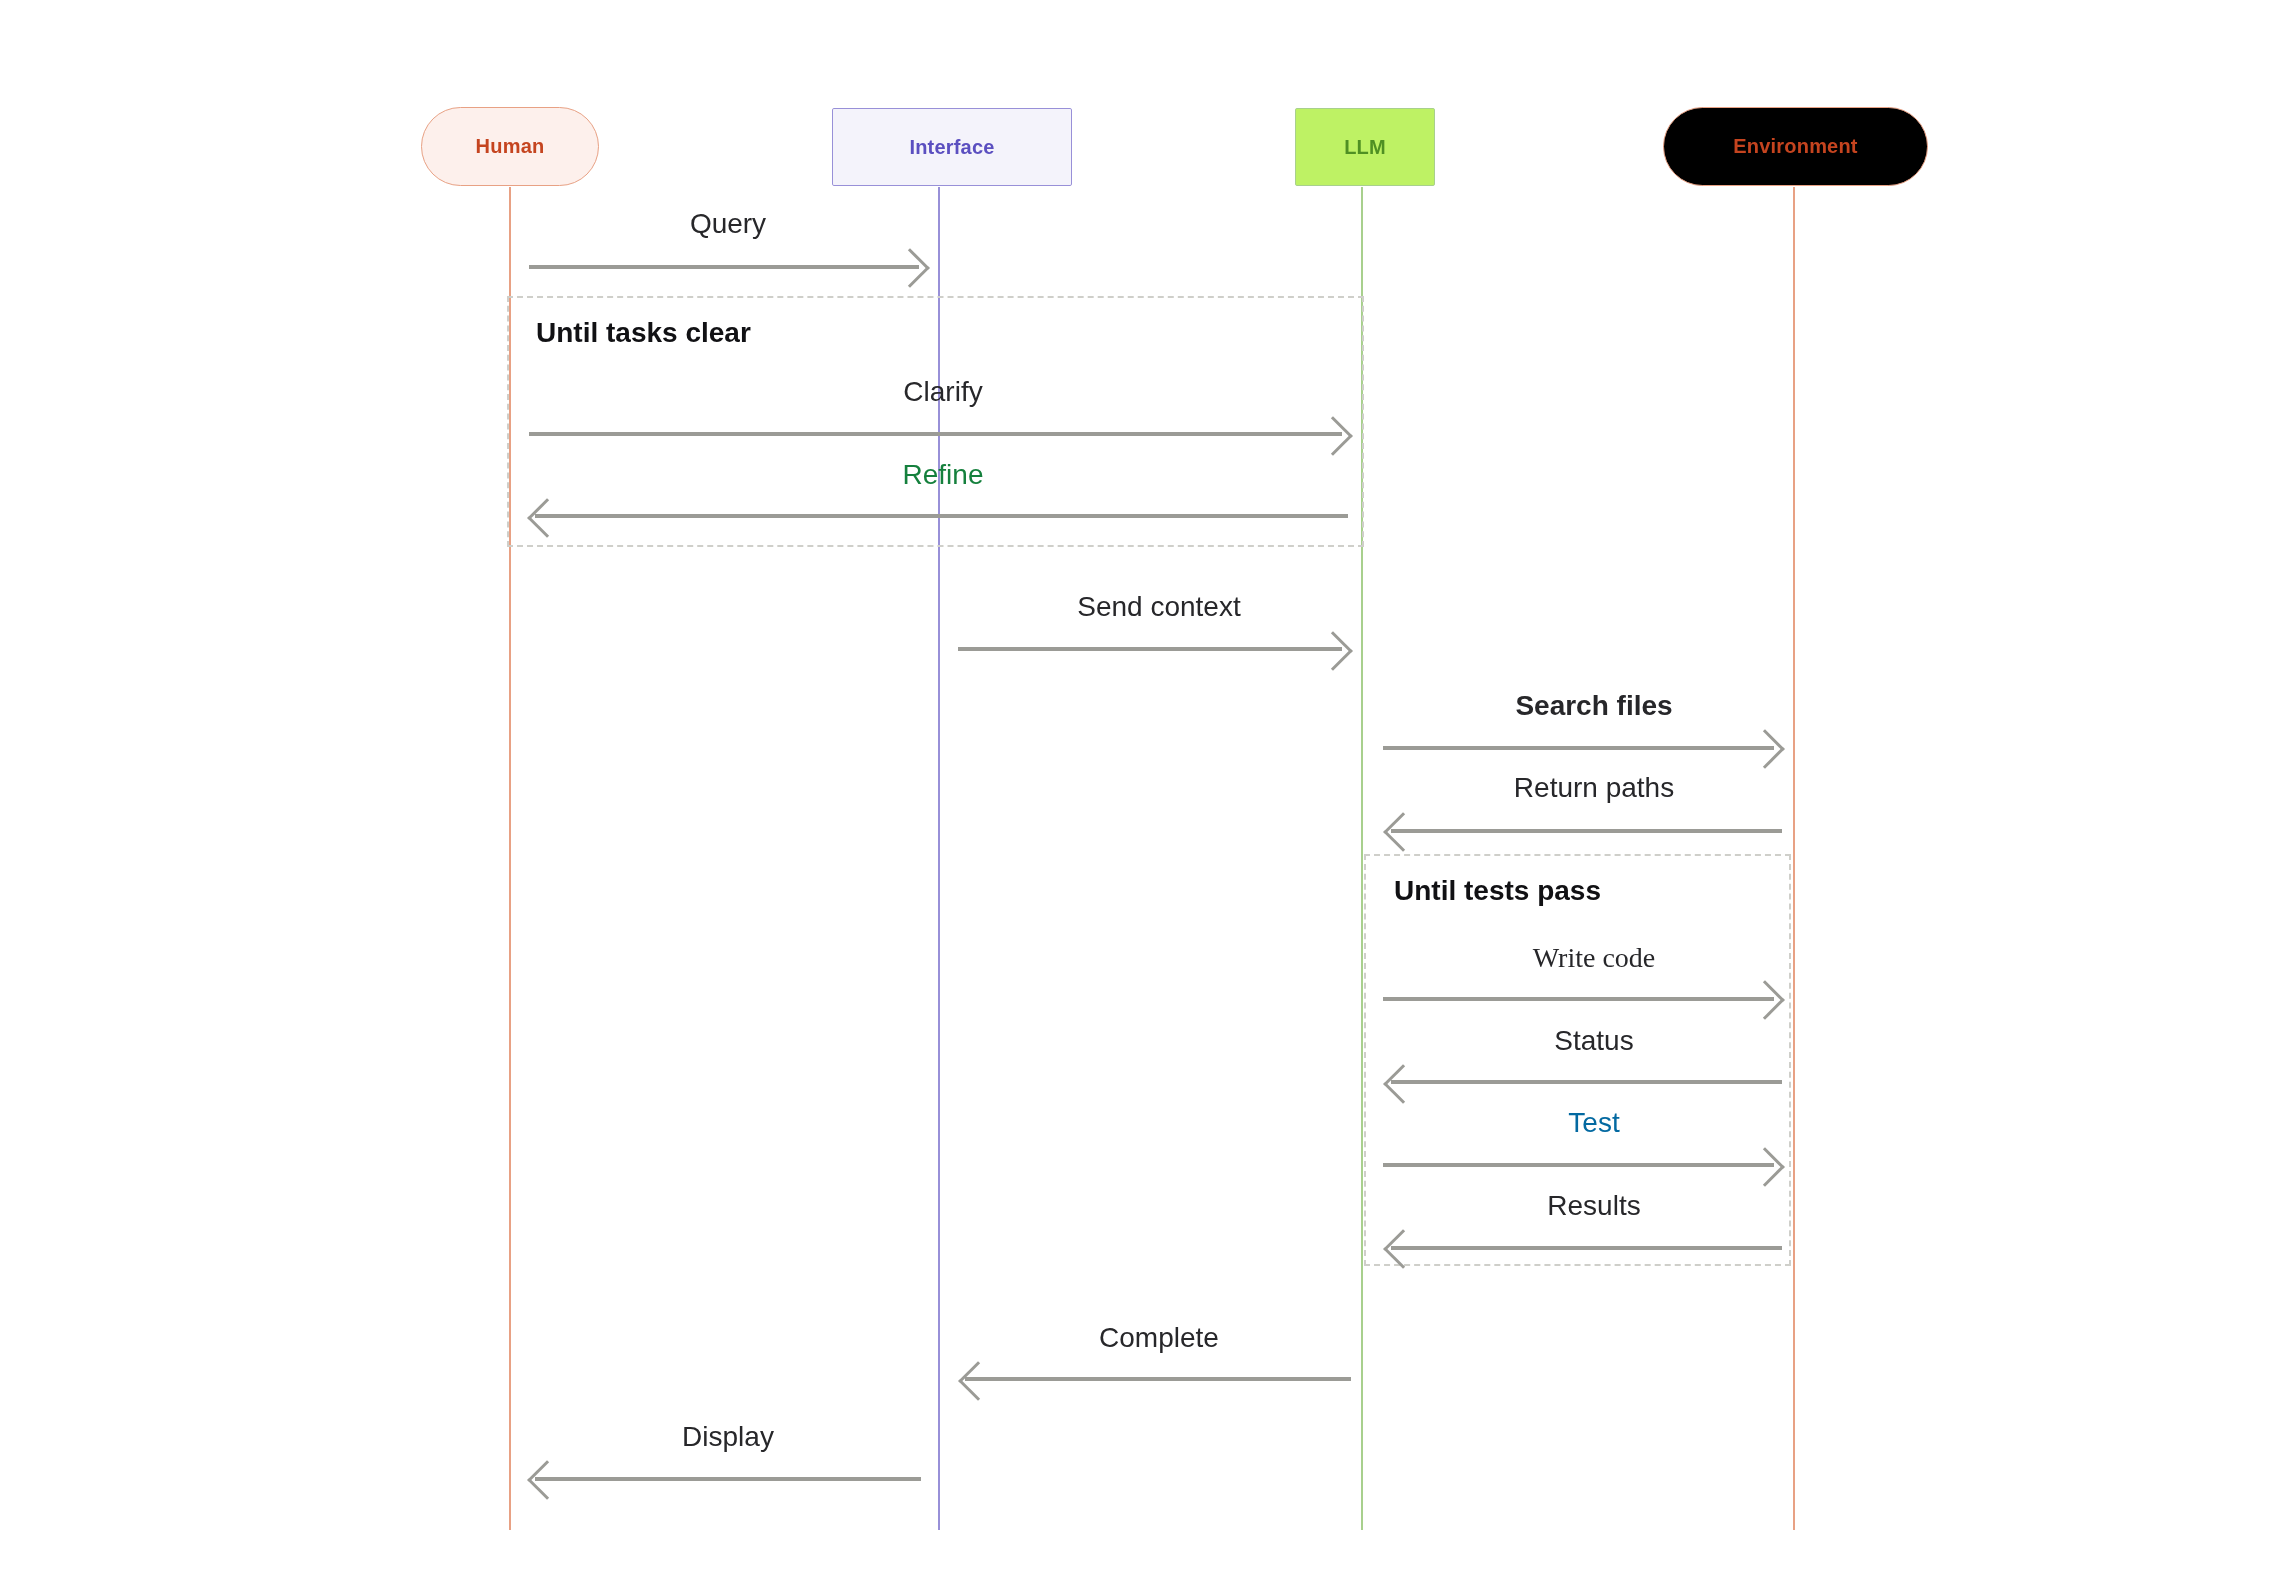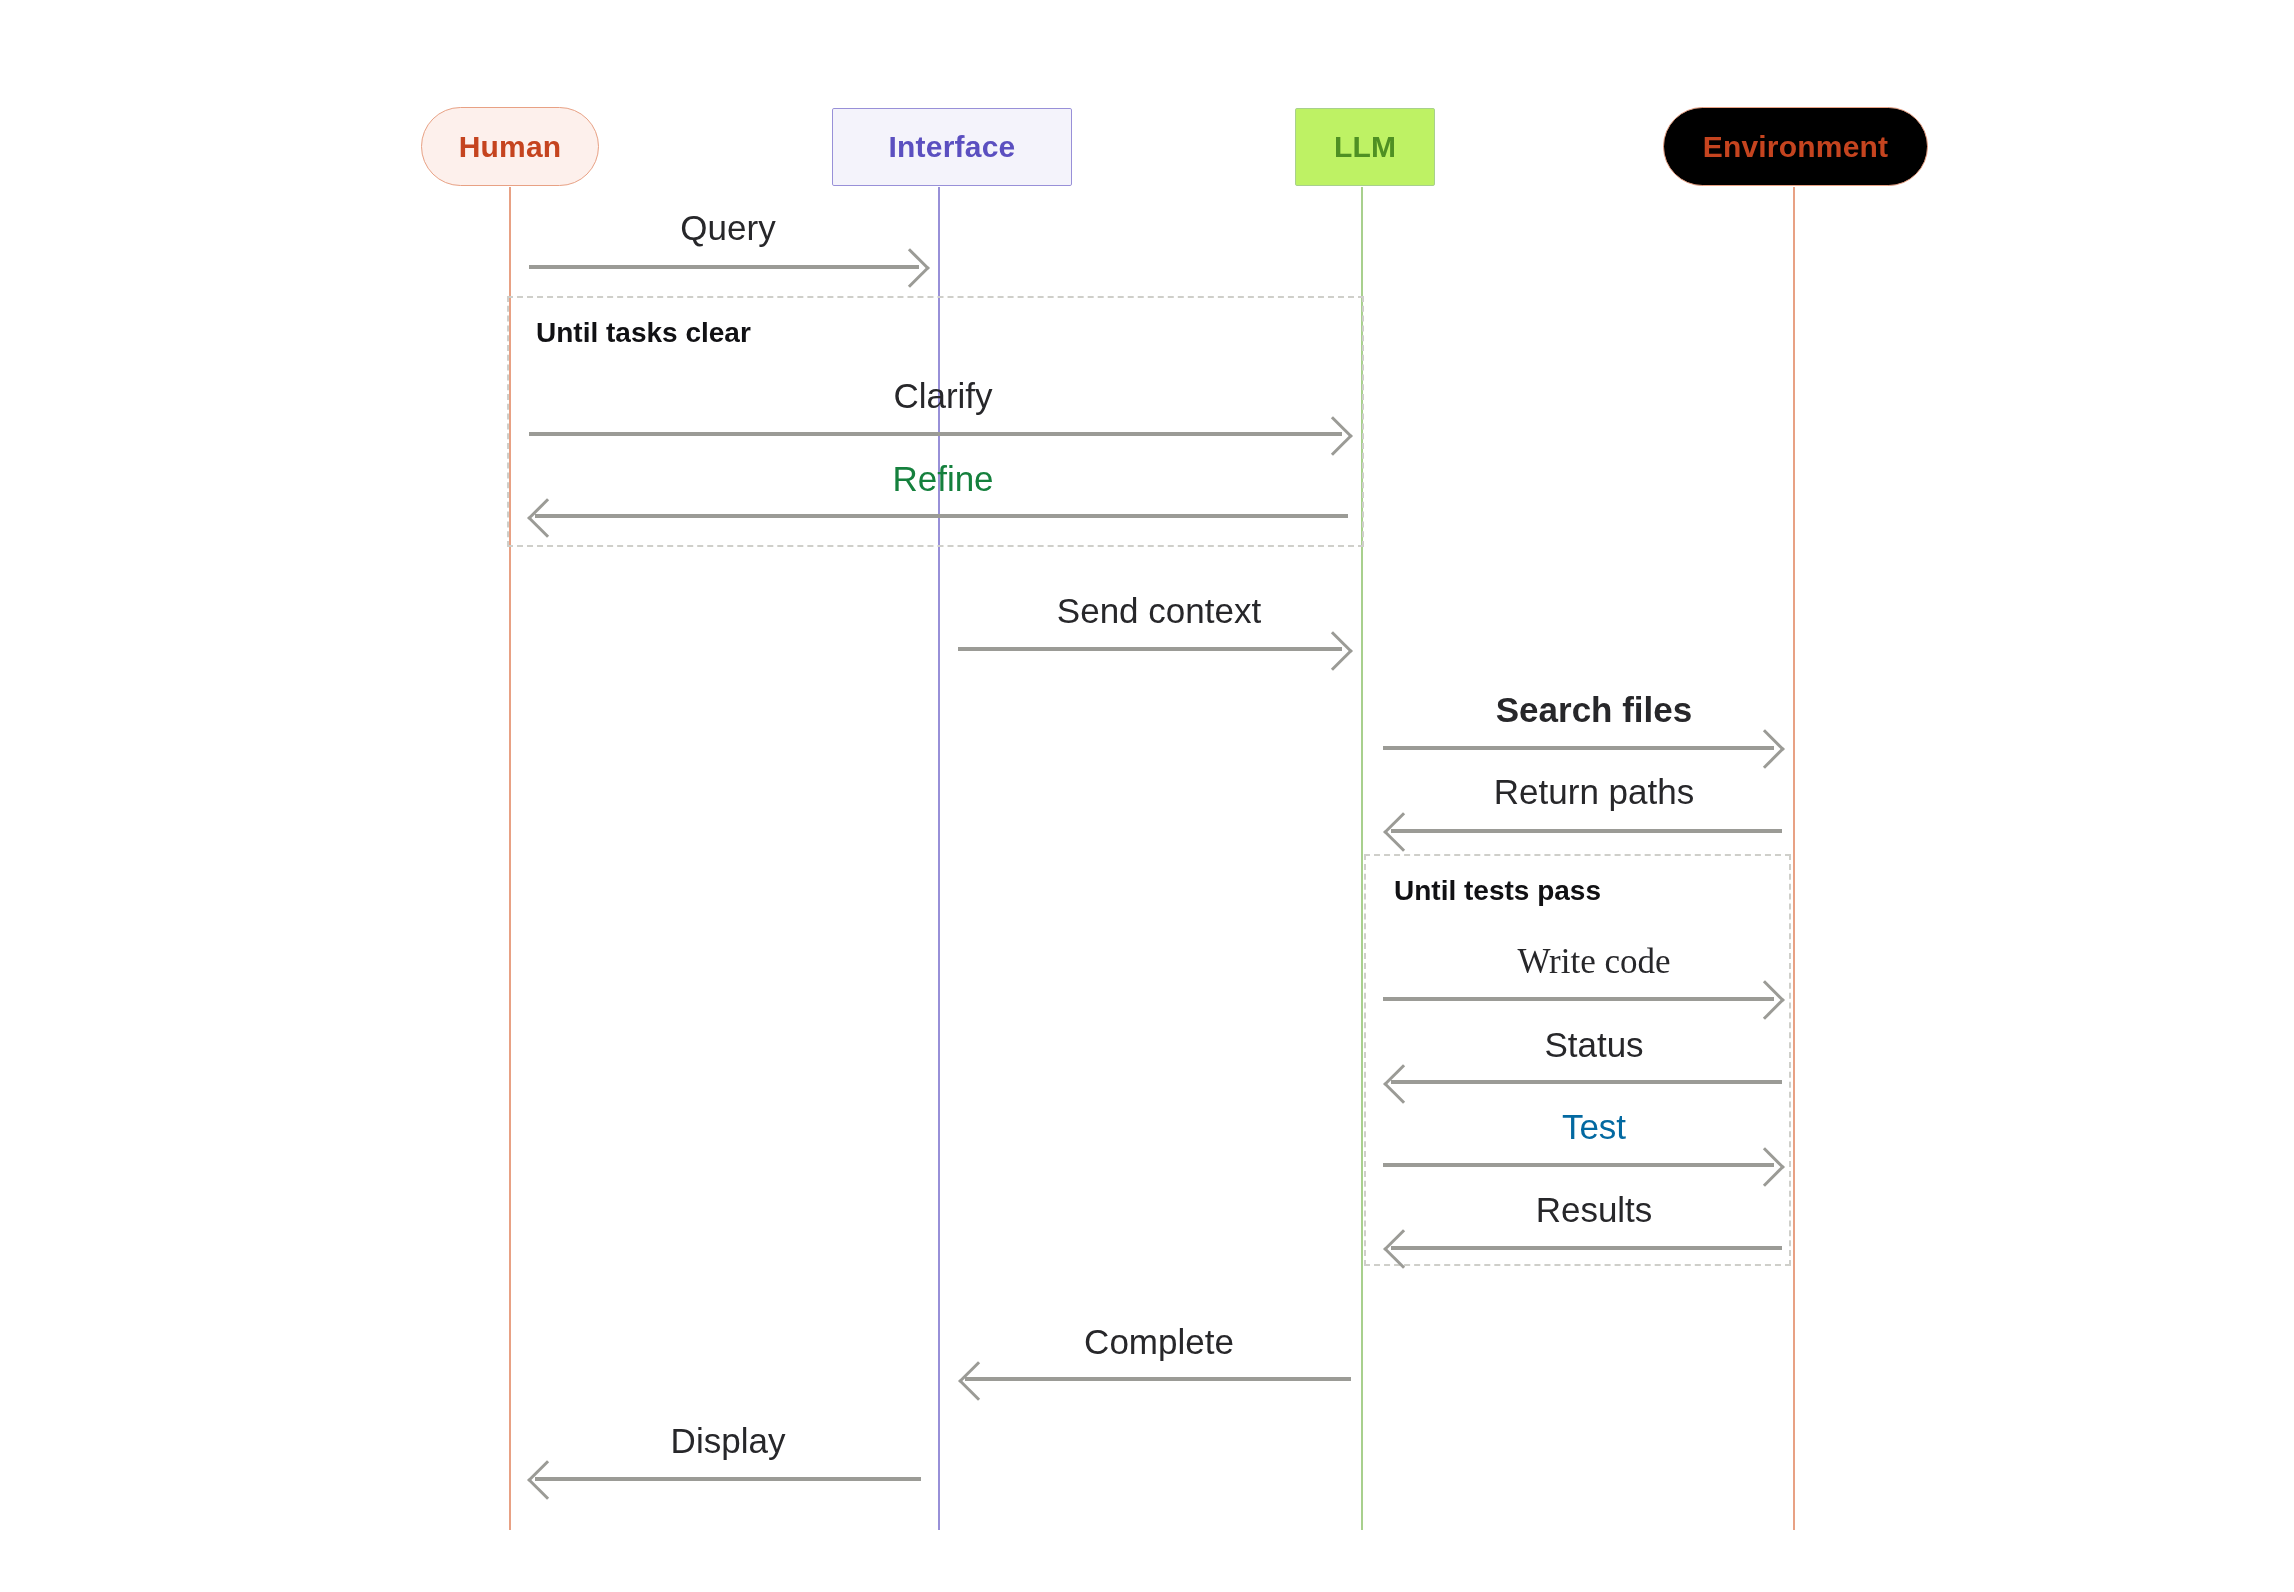--- a/index.html
+++ b/index.html
@@ -20,21 +20,21 @@
   }
 
   
   .actor {
     position: absolute;
     box-sizing: border-box;
     display: flex;
     align-items: center;
     justify-content: center;
     font-weight: bold;
-    font-size: 30px;
+    font-size: 20px;
     letter-spacing: 0.2px;
     white-space: nowrap;
   }
   .actor.pill   { border-radius: 955px; }
   .actor.rect   { border-radius: 1.9px; }
 
   
   .lifeline {
     position: absolute;
     width: 1.9px;
@@ -51,21 +51,21 @@
     width: 25px;
     height: 25px;
     border-top: 3.8px solid #9b9b96;
     border-right: 3.8px solid #9b9b96;
   }
   .arrowhead.right { transform: rotate(45deg); }
   .arrowhead.left  { transform: rotate(-135deg); }
 
   .msg-label {
     position: absolute;
-    font-size: 35px;
+    font-size: 28px;
     color: #27272a;
     white-space: nowrap;
     text-align: center;
     transform: translateX(-50%);
   }
 
   
   .loop-box {
     position: absolute;
     box-sizing: border-box;

